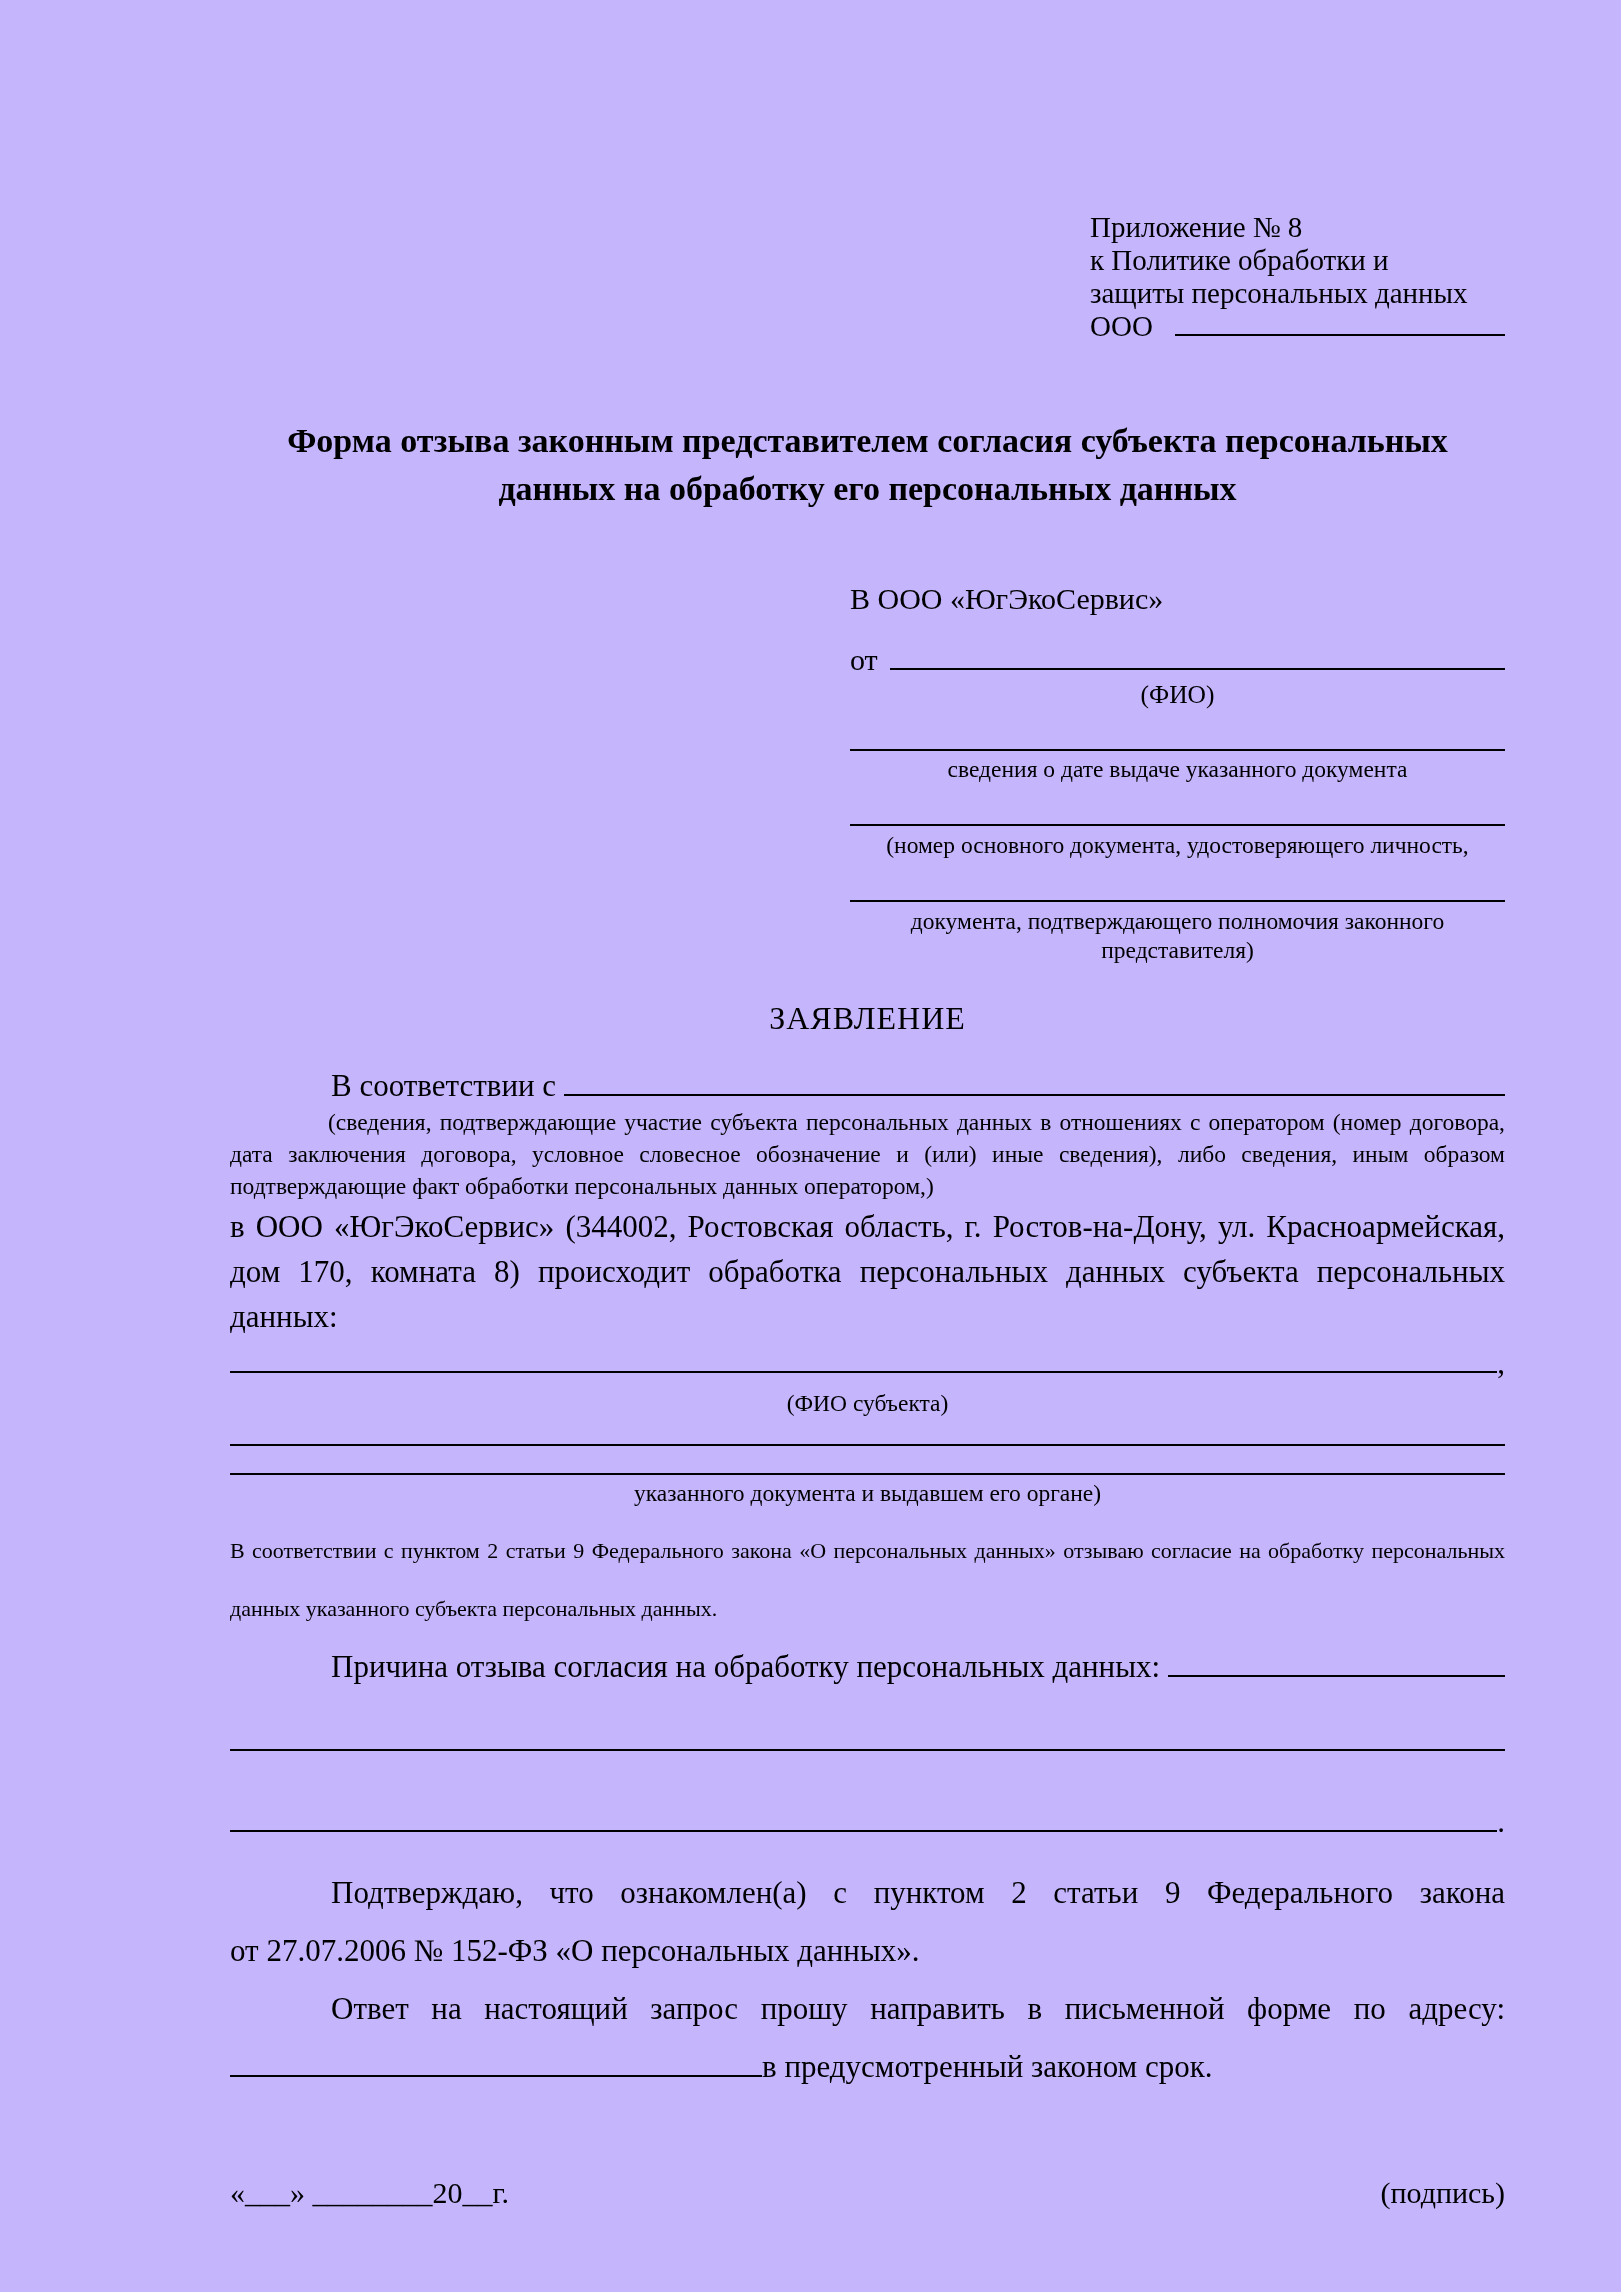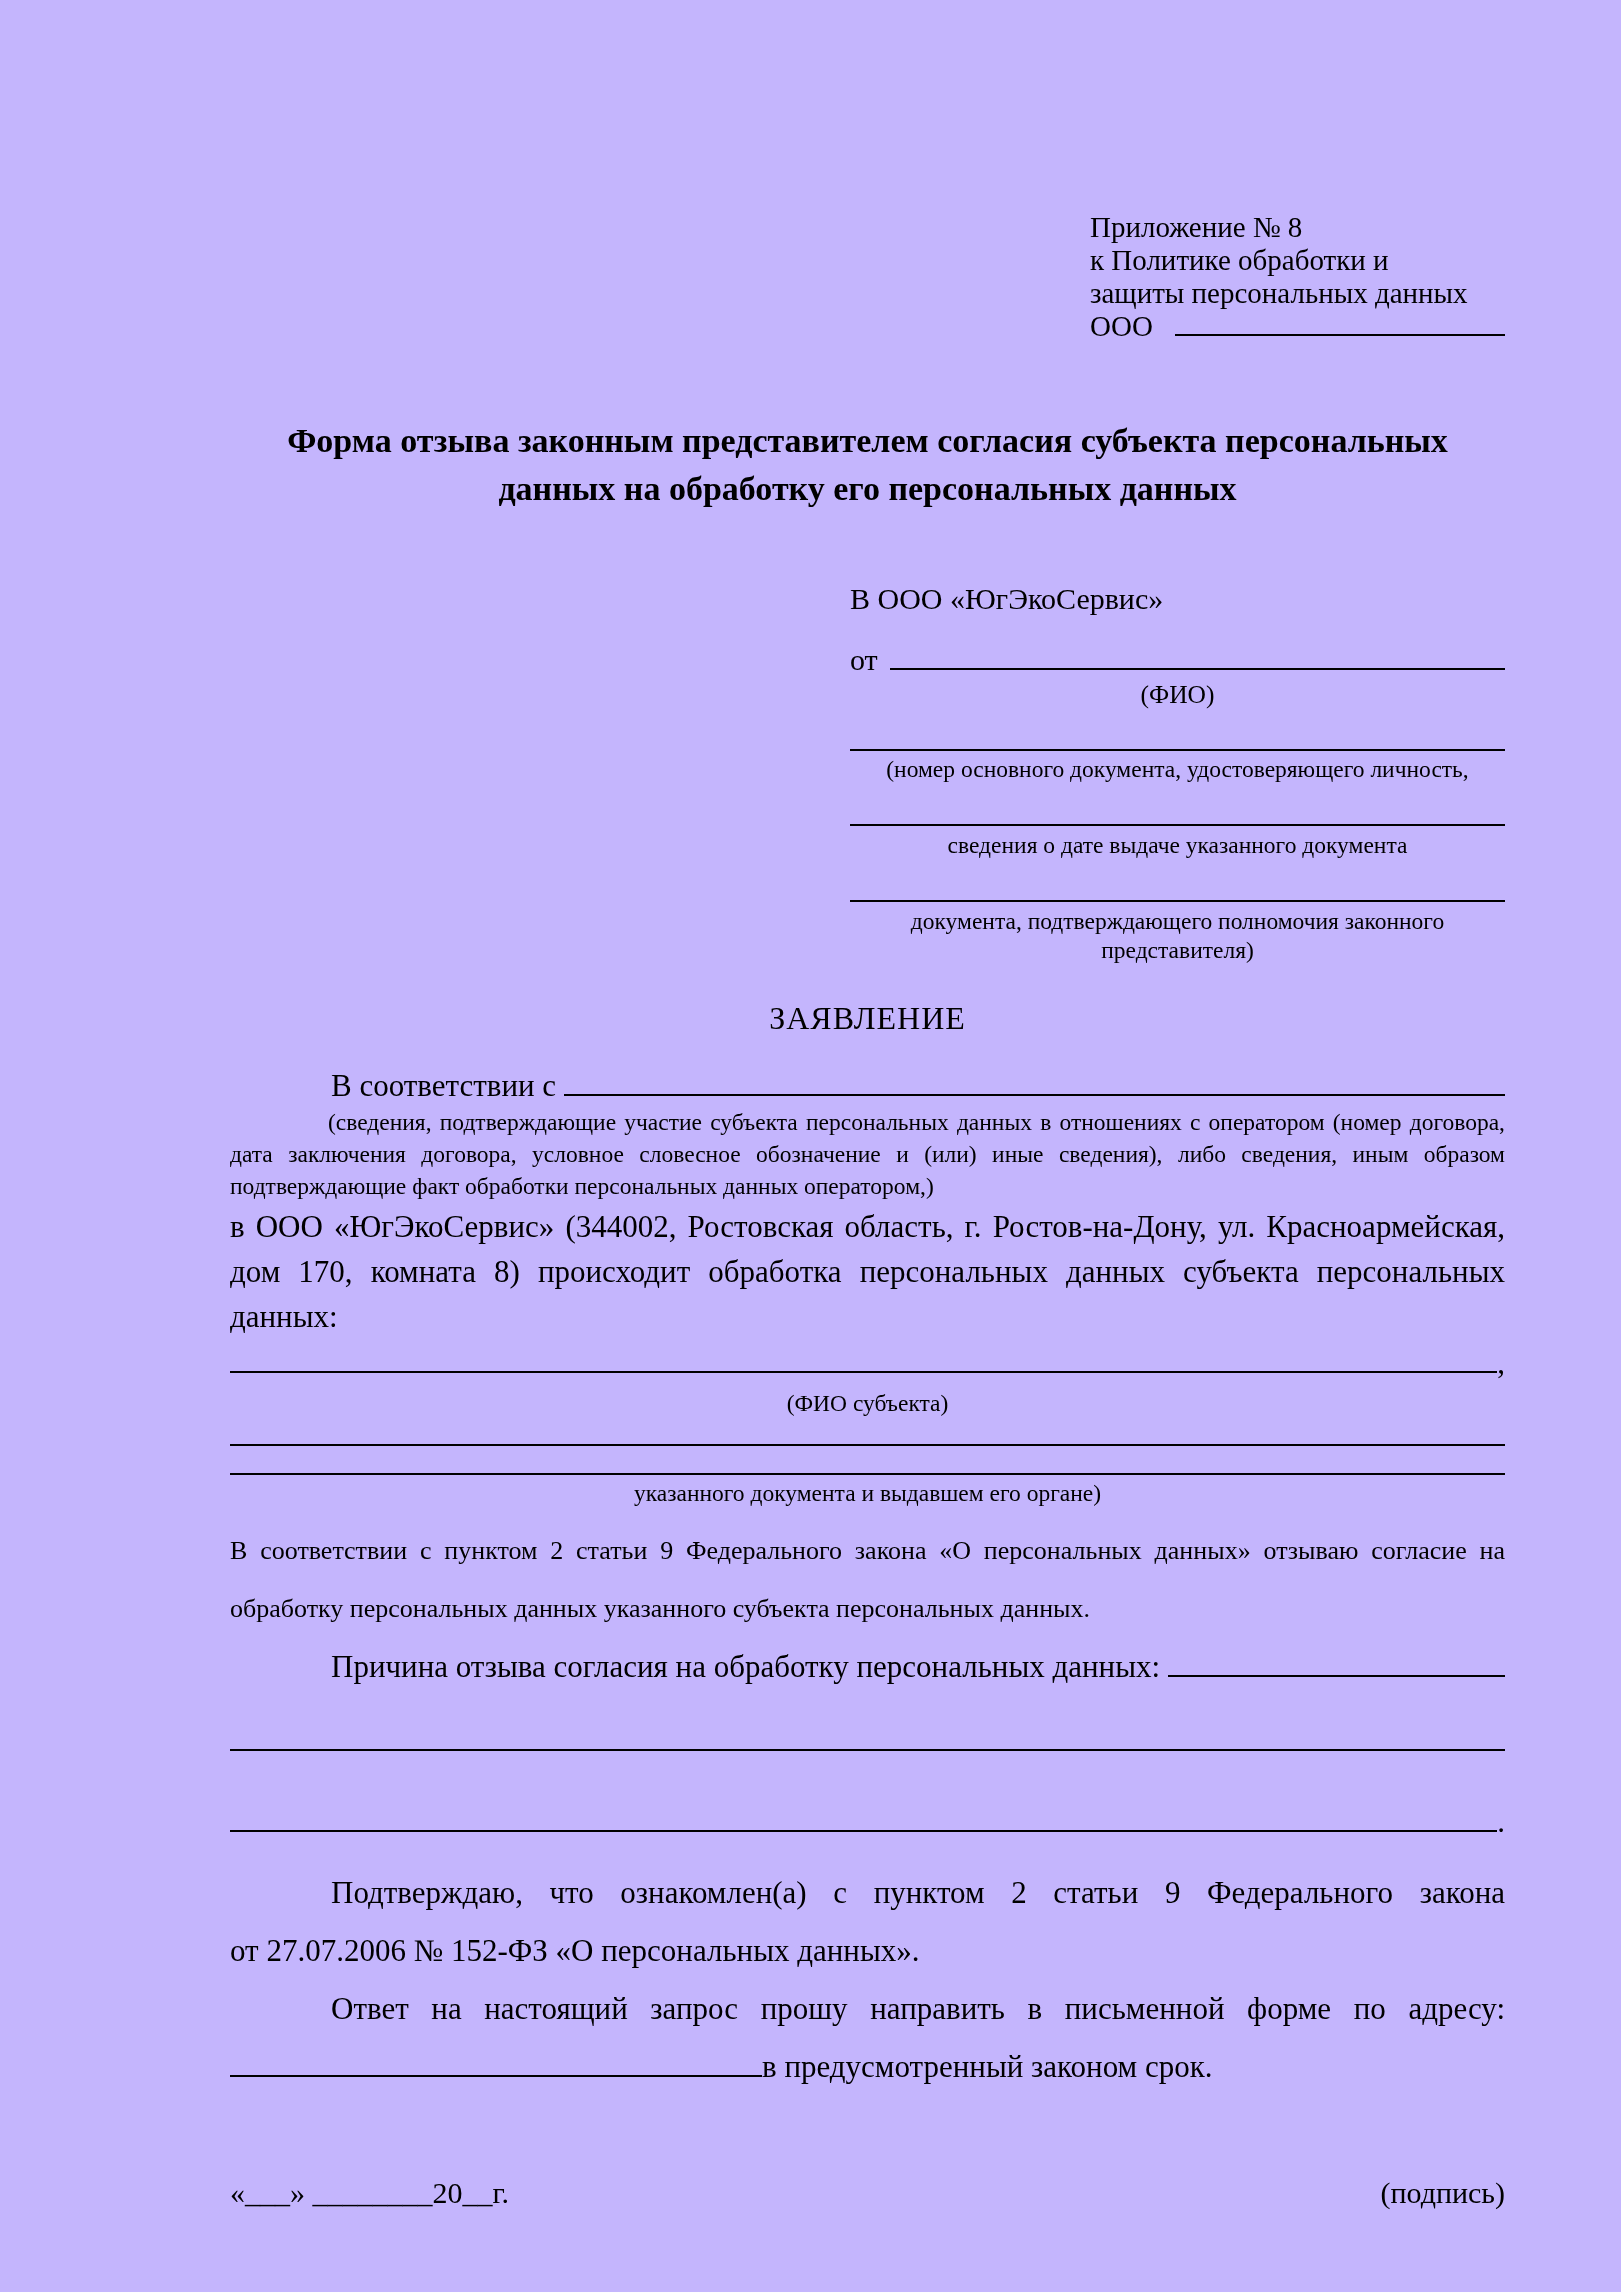--- a/index.html
+++ b/index.html
@@ -48,21 +48,21 @@
 
   .note { font-size:23.5px; line-height:32px; text-align:justify; text-indent:98px; }
 
   .para-op { font-size:31px; line-height:45px; text-align:justify; margin-top:2px; }
 
   .subject-line { font-size:31px; line-height:43px; margin-top:2px; }
   .doc-rule { border-top:2px solid #000; height:0; }
   .doc-cap { margin-top:4.9px; }
   .gap25 { margin-top:26.5px; }
 
-  .para-withdraw { font-size:26px; line-height:58px; text-align:justify; margin-top:13.7px; }
+  .para-withdraw { font-size:22px; line-height:58px; text-align:justify; margin-top:13.7px; }
 
   .reason-line { font-size:31px; line-height:58px; }
   .reason-line .label { white-space:nowrap; margin-right:7.8px; }
 
   .blankline { margin-top:53px; font-size:31px; }
 
   .para-confirm { margin-top:23.5px; font-size:31px; line-height:58px; }
   .just-last { text-align:justify; text-align-last:justify; text-indent:101px; }
 
   .response-l2 { font-size:31px; line-height:58px; }
@@ -91,25 +91,25 @@
   <div class="addr">
     <div>В ООО «ЮгЭкоСервис»</div>
     <div class="addr-from fill-line">
       <span class="label">от</span>
       <span class="blank grow"></span>
     </div>
     <div class="cap cap-fio">(ФИО)</div>
 
     <div class="field">
       <div class="rule"></div>
-      <div class="cap">(номер основного документа, удостоверяющего личность,</div>
+      <div class="cap">сведения о дате выдаче указанного документа</div>
     </div>
     <div class="field">
       <div class="rule"></div>
-      <div class="cap">сведения о дате выдаче указанного документа</div>
+      <div class="cap">(номер основного документа, удостоверяющего личность,</div>
     </div>
     <div class="field">
       <div class="rule"></div>
       <div class="cap">документа, подтверждающего полномочия законного представителя)</div>
     </div>
   </div>
 
   <div class="statement">ЗАЯВЛЕНИЕ</div>
 
   <div class="accordance fill-line">

